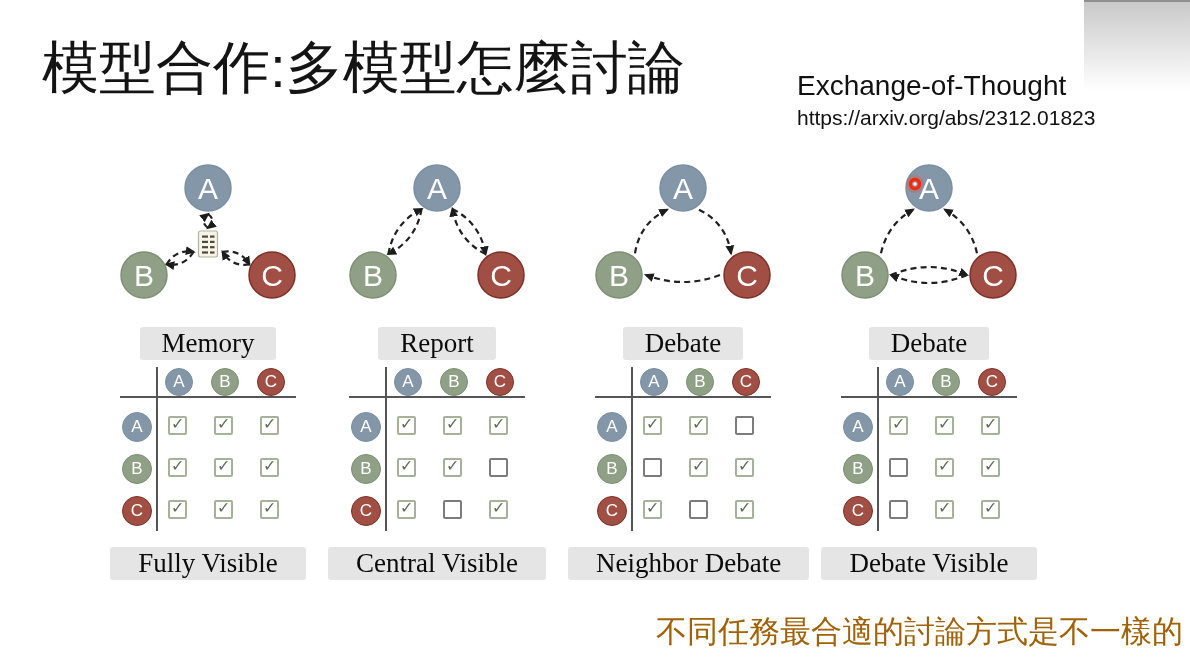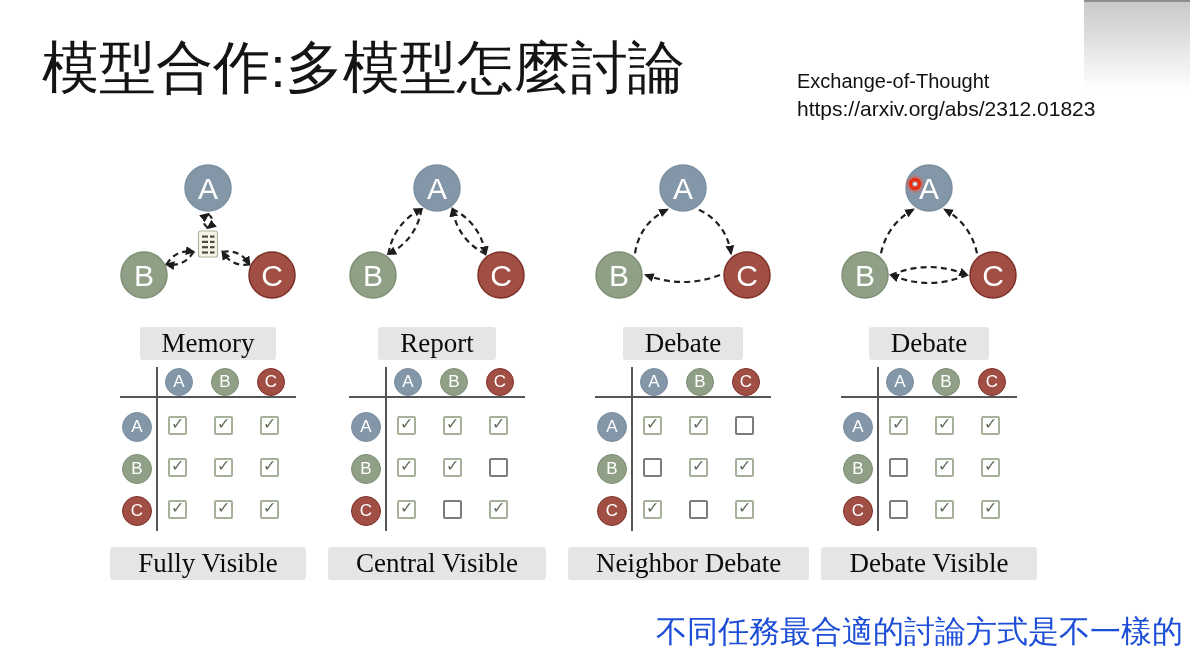--- a/index.html
+++ b/index.html
@@ -11,24 +11,24 @@
   .corner-overlay{
     position:absolute;top:0;right:0;width:106px;height:96px;
     border-top:2px solid #8f8f8f;
     background:linear-gradient(180deg,#c9c9c9 0%,rgba(255,255,255,0) 92%);
   }
   .title{
     position:absolute;left:42px;top:30px;font-size:57px;color:#141414;
     letter-spacing:0px;white-space:nowrap;
   }
   .paper{position:absolute;left:797px;top:70px;color:#111;}
-  .paper-title{font-size:20px;}
+  .paper-title{font-size:28px;}
   .paper-url{font-size:21px;margin-top:4px;}
   .caption{
-    position:absolute;right:7px;top:611px;font-size:31px;color:#1d4ed8;white-space:nowrap;
+    position:absolute;right:7px;top:611px;font-size:31px;color:#a16207;white-space:nowrap;
   }
   .panel{position:absolute;top:155px;width:230px;height:440px;}
   .graph{position:absolute;top:0;left:15px;}
   .edge{fill:none;stroke:#202020;stroke-width:2.2;stroke-dasharray:6 4.2;}
   .nodetext{fill:#ffffff;font-size:30px;font-family:"Liberation Sans",sans-serif;}
   .mode-wrap{position:absolute;top:172px;width:100%;text-align:center;}
   .vis-wrap{position:absolute;top:392px;width:100%;text-align:center;}
   .pill{
     display:inline-block;background:#e5e5e5;border-radius:3px;
     font-family:"Liberation Serif",serif;font-size:27px;color:#0b0b0b;

